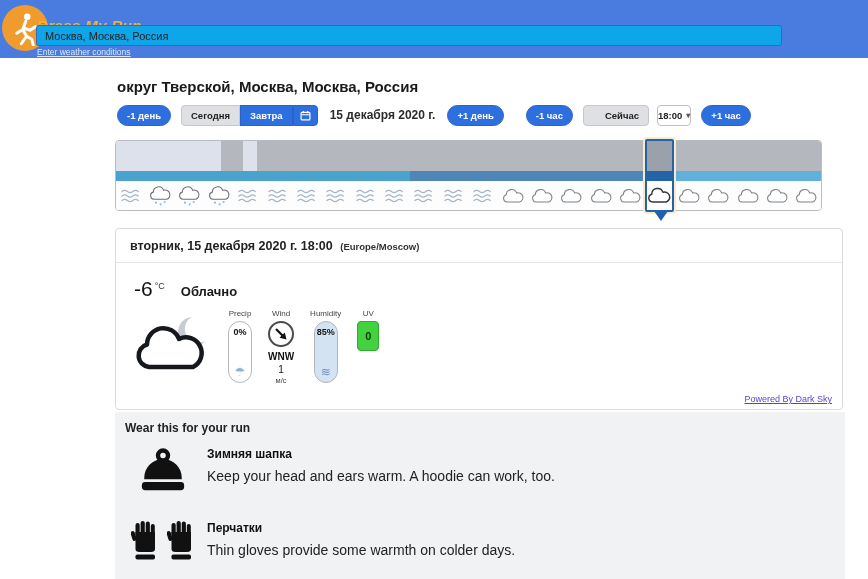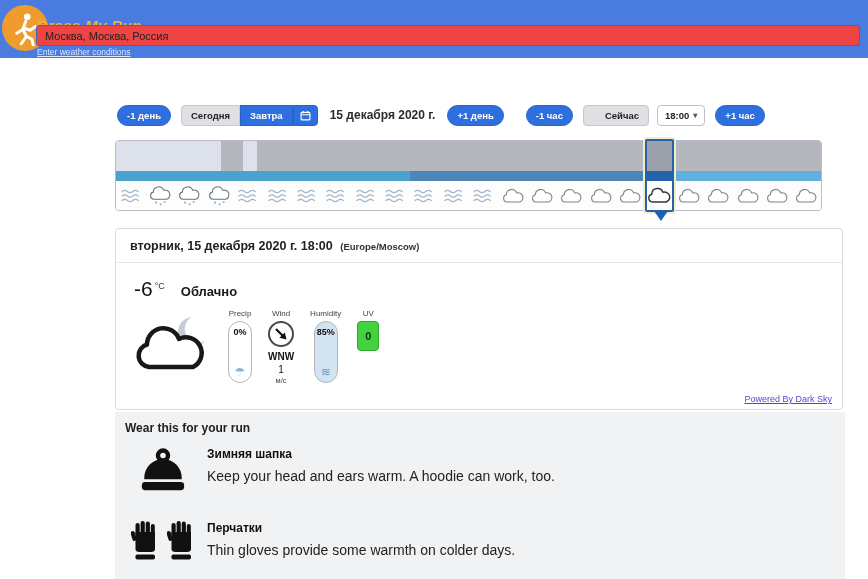--- a/index.html
+++ b/index.html
@@ -4,36 +4,36 @@
 <style>
   * { margin:0; padding:0; box-sizing:border-box; }
   html,body { background:#fff; }
   body { font-family:"Liberation Sans", sans-serif; }
   .screen { position:relative; width:868px; height:579px; background:#fff; overflow:hidden; }
 
   
   .header { position:absolute; left:0; top:0; width:868px; height:58px; background:var(--header-bg,#4a7ce0); }
   .logo { position:absolute; left:2px; top:5px; width:46px; height:46px; border-radius:50%; background:var(--brand-orange,#ef9b2d); display:flex; align-items:center; justify-content:center; }
   .app-title { position:absolute; left:37px; top:17px; font-size:15px; font-weight:bold; font-style:italic; color:#f2b13d; letter-spacing:.4px; text-shadow:0 1px 0 rgba(120,70,0,.35); }
-  .location-input { position:absolute; left:36px; top:25px; width:824px; height:21px; border:1px solid #3a63c2; border-radius:3px; font-family:"Liberation Sans",sans-serif; font-size:11px; color:#222; padding:0 8px; background:#ef4444; }
+  .location-input { position:absolute; left:36px; top:25px; width:746px; height:21px; border:1px solid #3a63c2; border-radius:3px; font-family:"Liberation Sans",sans-serif; font-size:11px; color:#222; padding:0 8px; background:#0ea5e9; }
   .weather-link { position:absolute; left:37px; top:47px; font-size:8.5px; color:#d9e7ff; text-decoration:underline; cursor:pointer; }
 
   
   .page-title { position:absolute; left:117px; top:78px; font-size:15px; font-weight:bold; color:#1a1a1a; }
   .controls { position:absolute; left:117px; top:104px; display:flex; align-items:center; height:22px; }
   .btn { height:21px; display:inline-flex; align-items:center; justify-content:center; font-family:"Liberation Sans",sans-serif; font-size:9.5px; font-weight:bold; cursor:pointer; border:1px solid transparent; padding:0 9px; }
   .btn-pill { background:var(--button-blue,#2e6fe0); color:#fff; border-radius:11px; border-color:#2a62c9; }
   .btn-grey { background:#dfe0e3; color:#222; border-color:#c6c8cc; }
   .btn-blue { background:var(--button-blue,#2e6fe0); color:#fff; border-color:#2a62c9; }
   .btn-group { display:inline-flex; margin-left:10px; }
   .btn-group .btn:first-child { border-radius:4px 0 0 4px; }
   .btn-group .btn:last-child { border-radius:0 4px 4px 0; padding:0 6px; }
   .date-label { margin:0 12px; font-size:12px; font-weight:600; color:#2b2b2b; }
   .gap20 { width:22px; }
-  .time-select { margin-left:8px; height:21px; background:#fff; border:1px solid #bfc1c5; border-radius:4px; color:#222; font-size:9.5px; font-weight:bold; display:inline-flex; align-items:center; padding:0 7px; cursor:pointer; }
+  .time-select { margin-left:8px; height:21px; background:#fff; border:1px solid #bfc1c5; border-radius:4px; color:#222; font-size:9.5px; font-weight:bold; display:inline-flex; align-items:center; padding:0 0; cursor:pointer; }
   .time-select .caret { margin-left:4px; font-size:8px; color:#555; }
   .ml10 { margin-left:10px; }
 
   
   .timeline { position:absolute; left:115px; top:140px; width:707px; height:71px; border:1px solid #b9bcc2; border-radius:4px; background:#fff; }
   .band-top { height:30px; display:flex; overflow:hidden; border-radius:3px 3px 0 0; }
   .band-blue { height:10px; display:flex; overflow:hidden; }
   .icons-row { height:29px; display:flex; background:#fdfdfd; border-radius:0 0 3px 3px; }
   .hour-cell { flex:1 1 0; display:flex; align-items:center; justify-content:center; cursor:pointer; }
   .selected-box { position:absolute; top:-2px; height:73px; border:2px solid #2563a8; border-radius:2px; box-shadow:0 0 0 2px #f6eccb; pointer-events:none; }
@@ -82,20 +82,21 @@
       <svg width="36" height="36" viewBox="0 0 48 48">
         <circle cx="27" cy="9" r="4.4" fill="#fff"></circle>
         <path d="M25 15 L21 26 L13 31 M21 26 L26 35 L19 45 M22 24 L31 27 L38 22 M26 35 L33 39 L35 47" stroke="#fff" stroke-width="4" fill="none" stroke-linecap="round" stroke-linejoin="round"></path>
       </svg>
     </div>
     <div class="app-title">Dress My Run</div>
     <input class="location-input" type="text" value="Москва, Москва, Россия" style="">
     <a class="weather-link">Enter weather conditions</a>
   </div>
 
+  <div class="page-title">округ Тверской, Москва, Москва, Россия</div>
 
   <div class="controls">
     <button class="btn btn-pill">-1 день</button>
     <span class="btn-group">
       <button class="btn btn-grey">Сегодня</button>
       <button class="btn btn-blue">Завтра</button>
       <button class="btn btn-blue">
         <svg width="11" height="11" viewBox="0 0 12 12">
           <rect x="1.2" y="2.5" width="9.6" height="8.2" rx="1" fill="none" stroke="#fff" stroke-width="1.3"></rect>
           <line x1="3.6" y1="1" x2="3.6" y2="3.6" stroke="#fff" stroke-width="1.3"></line>

